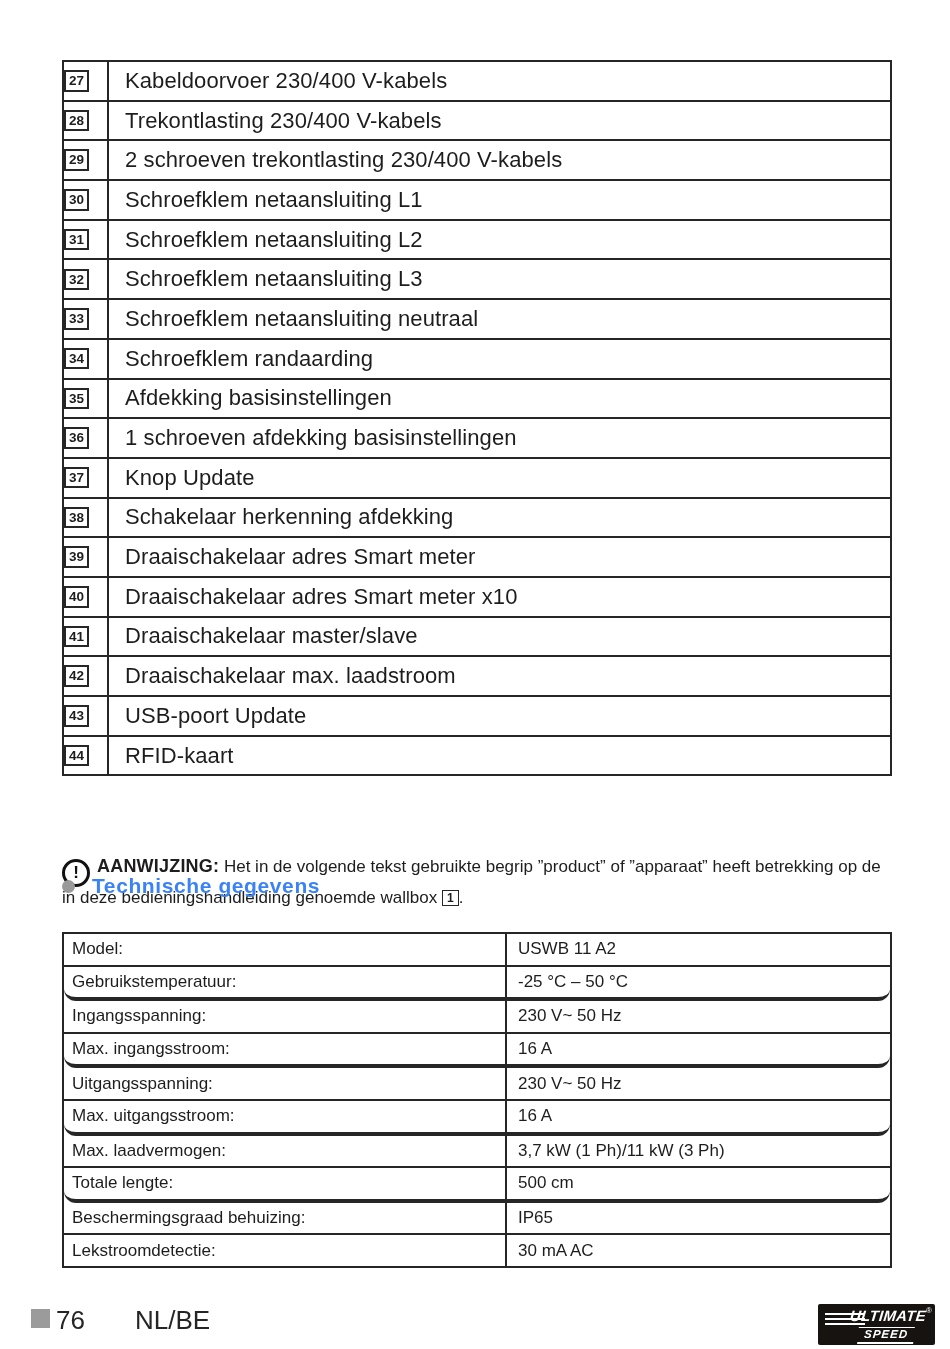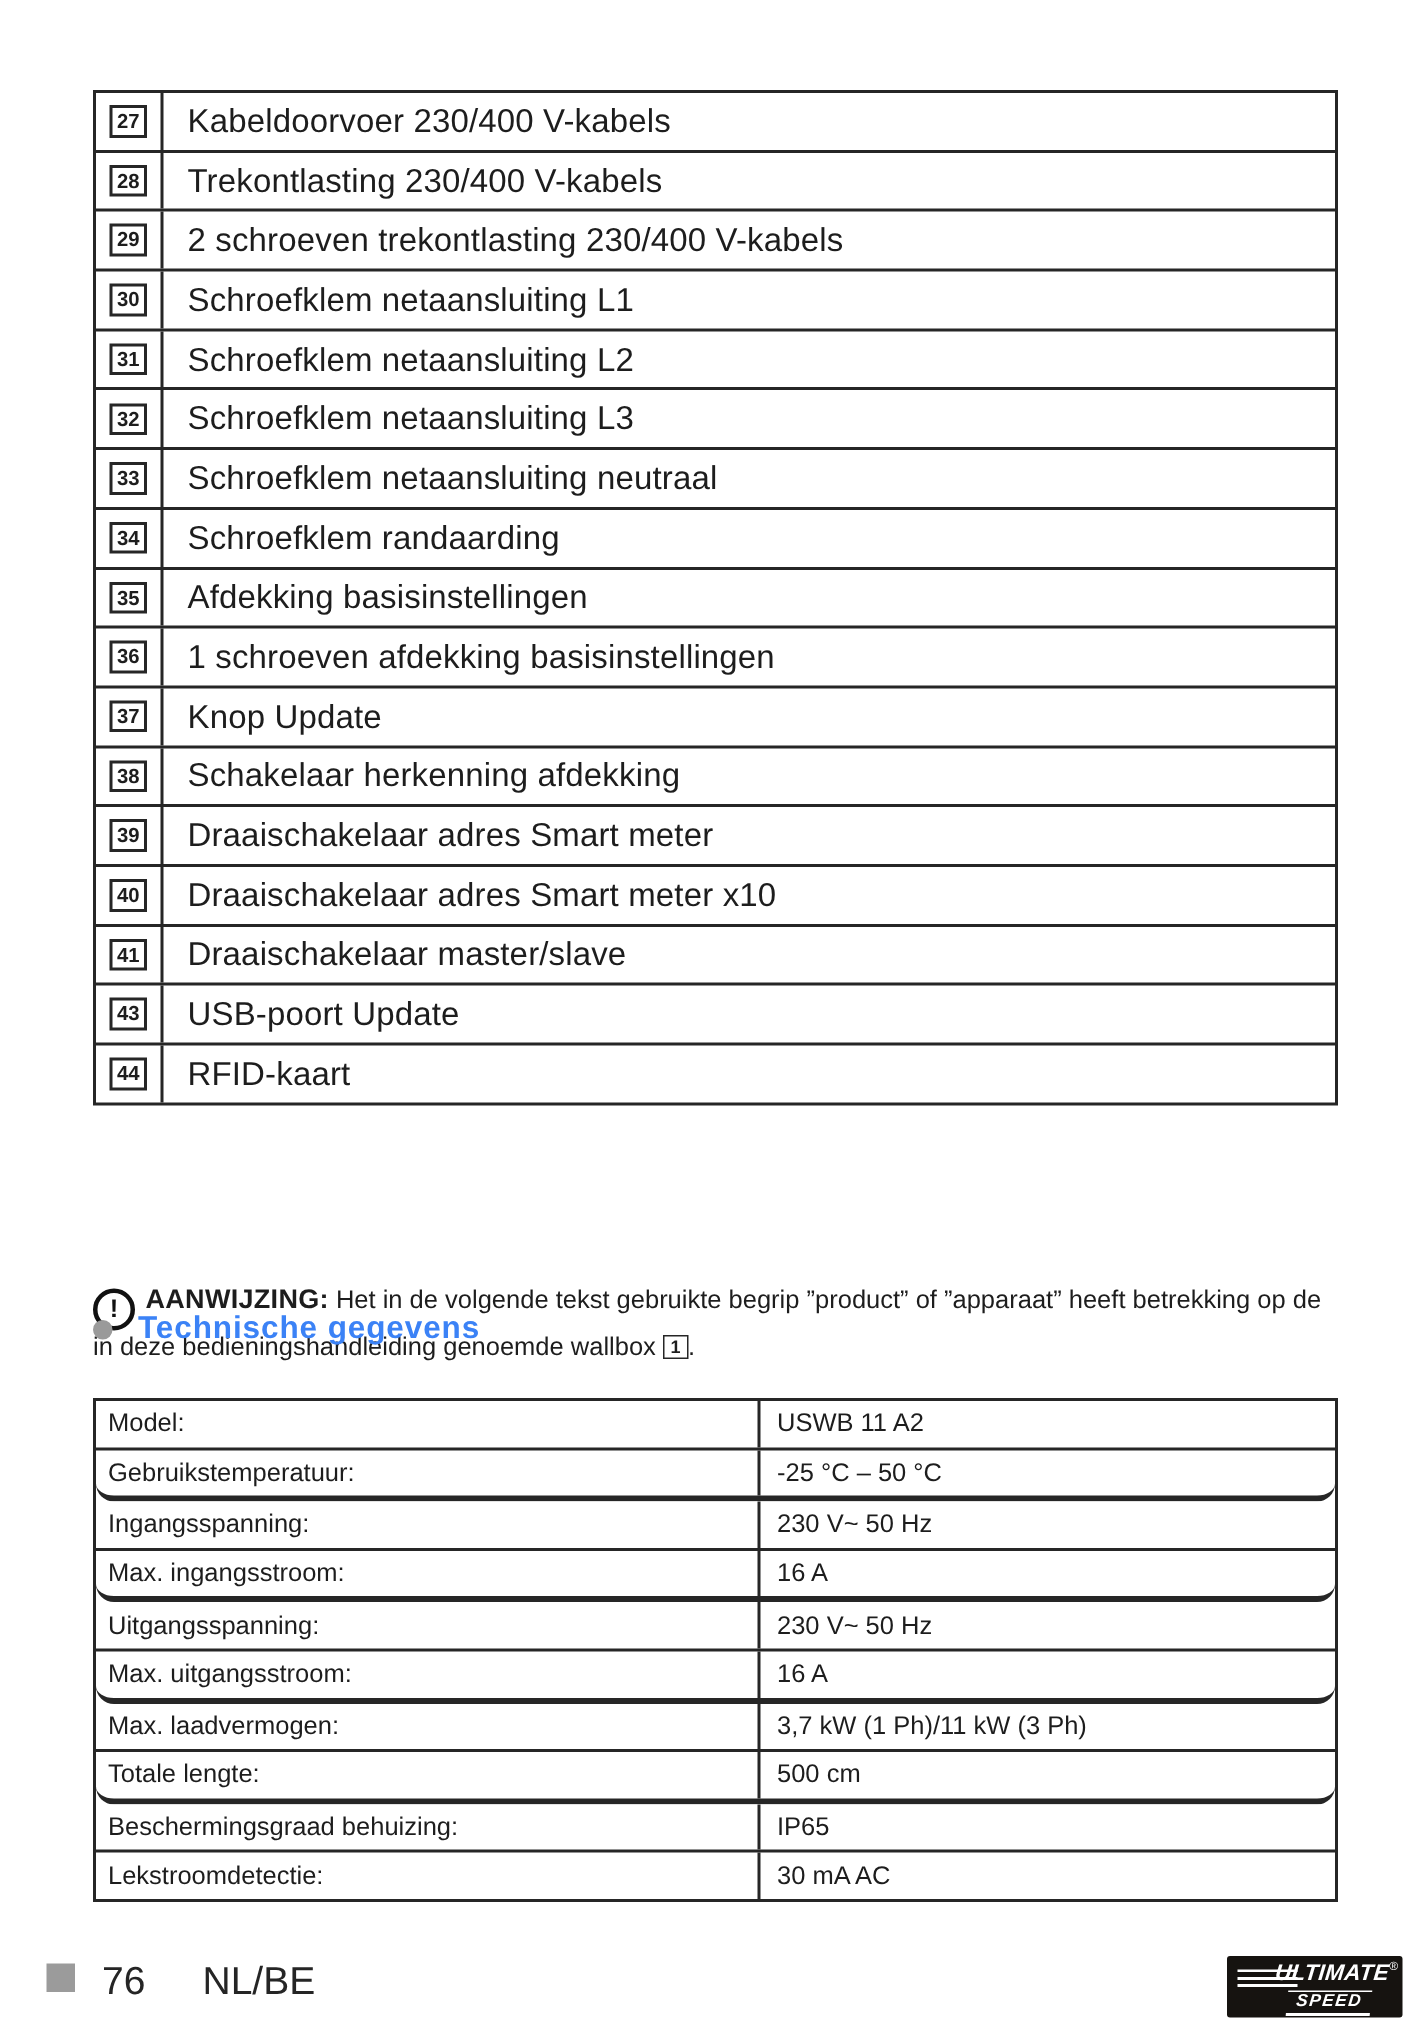--- a/index.html
+++ b/index.html
@@ -13,21 +13,21 @@
     position:absolute; left:62px; top:60px; width:826px;
     border:2px solid #262626;
   }
   .parts-row {
     display:flex; align-items:center; height:37.7px;
     border-bottom:2px solid #262626;
   }
   .parts-table div.parts-row:last-of-type { border-bottom:none; }
   .num-cell {
     width:43px; height:100%; flex:0 0 43px;
-    display:flex; align-items:center; justify-content:center;
+    display:flex; align-items:center; 
     border-right:2px solid #262626;
   }
   .num-badge {
     display:inline-block; border:2px solid #262626; padding:1px 3px;
     font-size:13.5px; font-weight:bold; line-height:1.15; color:#1d1d1d;
     min-width:14px; text-align:center;
   }
   .desc-cell { padding-left:16px; font-size:22px; letter-spacing:0.1px; }
 
   
@@ -75,21 +75,21 @@
     border-right:2px solid #262626;
     padding-left:8px; box-sizing:border-box; font-size:17px;
   }
   .spec-value { padding-left:11px; font-size:17px; }
 
   
   .footer-square {
     position:absolute; left:31px; top:1309px; width:19px; height:19px;
     background:#9b9b9b;
   }
-  .footer-page { position:absolute; left:68px; top:1305px; font-size:26px; color:#252525; }
+  .footer-page { position:absolute; left:56px; top:1305px; font-size:26px; color:#252525; }
   .footer-region { position:absolute; left:135px; top:1305px; font-size:26px; color:#252525; }
 
   
   .logo {
     position:absolute; left:818px; top:1304px; width:117px; height:41px;
     background:#161310; border-radius:2px; overflow:hidden;
   }
   .speed-lines {
     position:absolute; left:7px; top:9px; width:40px; height:14px;
     background:repeating-linear-gradient(to bottom, #ffffff 0 2px, transparent 2px 4.8px);
@@ -210,20 +210,26 @@
         <div class="desc-cell">Draaischakelaar adres Smart meter x10</div>
       </div>
 
       <div class="parts-row">
         <div class="num-cell">
           <span class="num-badge">41</span>
         </div>
         <div class="desc-cell">Draaischakelaar master/slave</div>
       </div>
 
+      <div class="parts-row">
+        <div class="num-cell">
+          <span class="num-badge">42</span>
+        </div>
+        <div class="desc-cell">Draaischakelaar max. laadstroom</div>
+      </div>
 
       <div class="parts-row">
         <div class="num-cell">
           <span class="num-badge">43</span>
         </div>
         <div class="desc-cell">USB-poort Update</div>
       </div>
 
       <div class="parts-row">
         <div class="num-cell">

